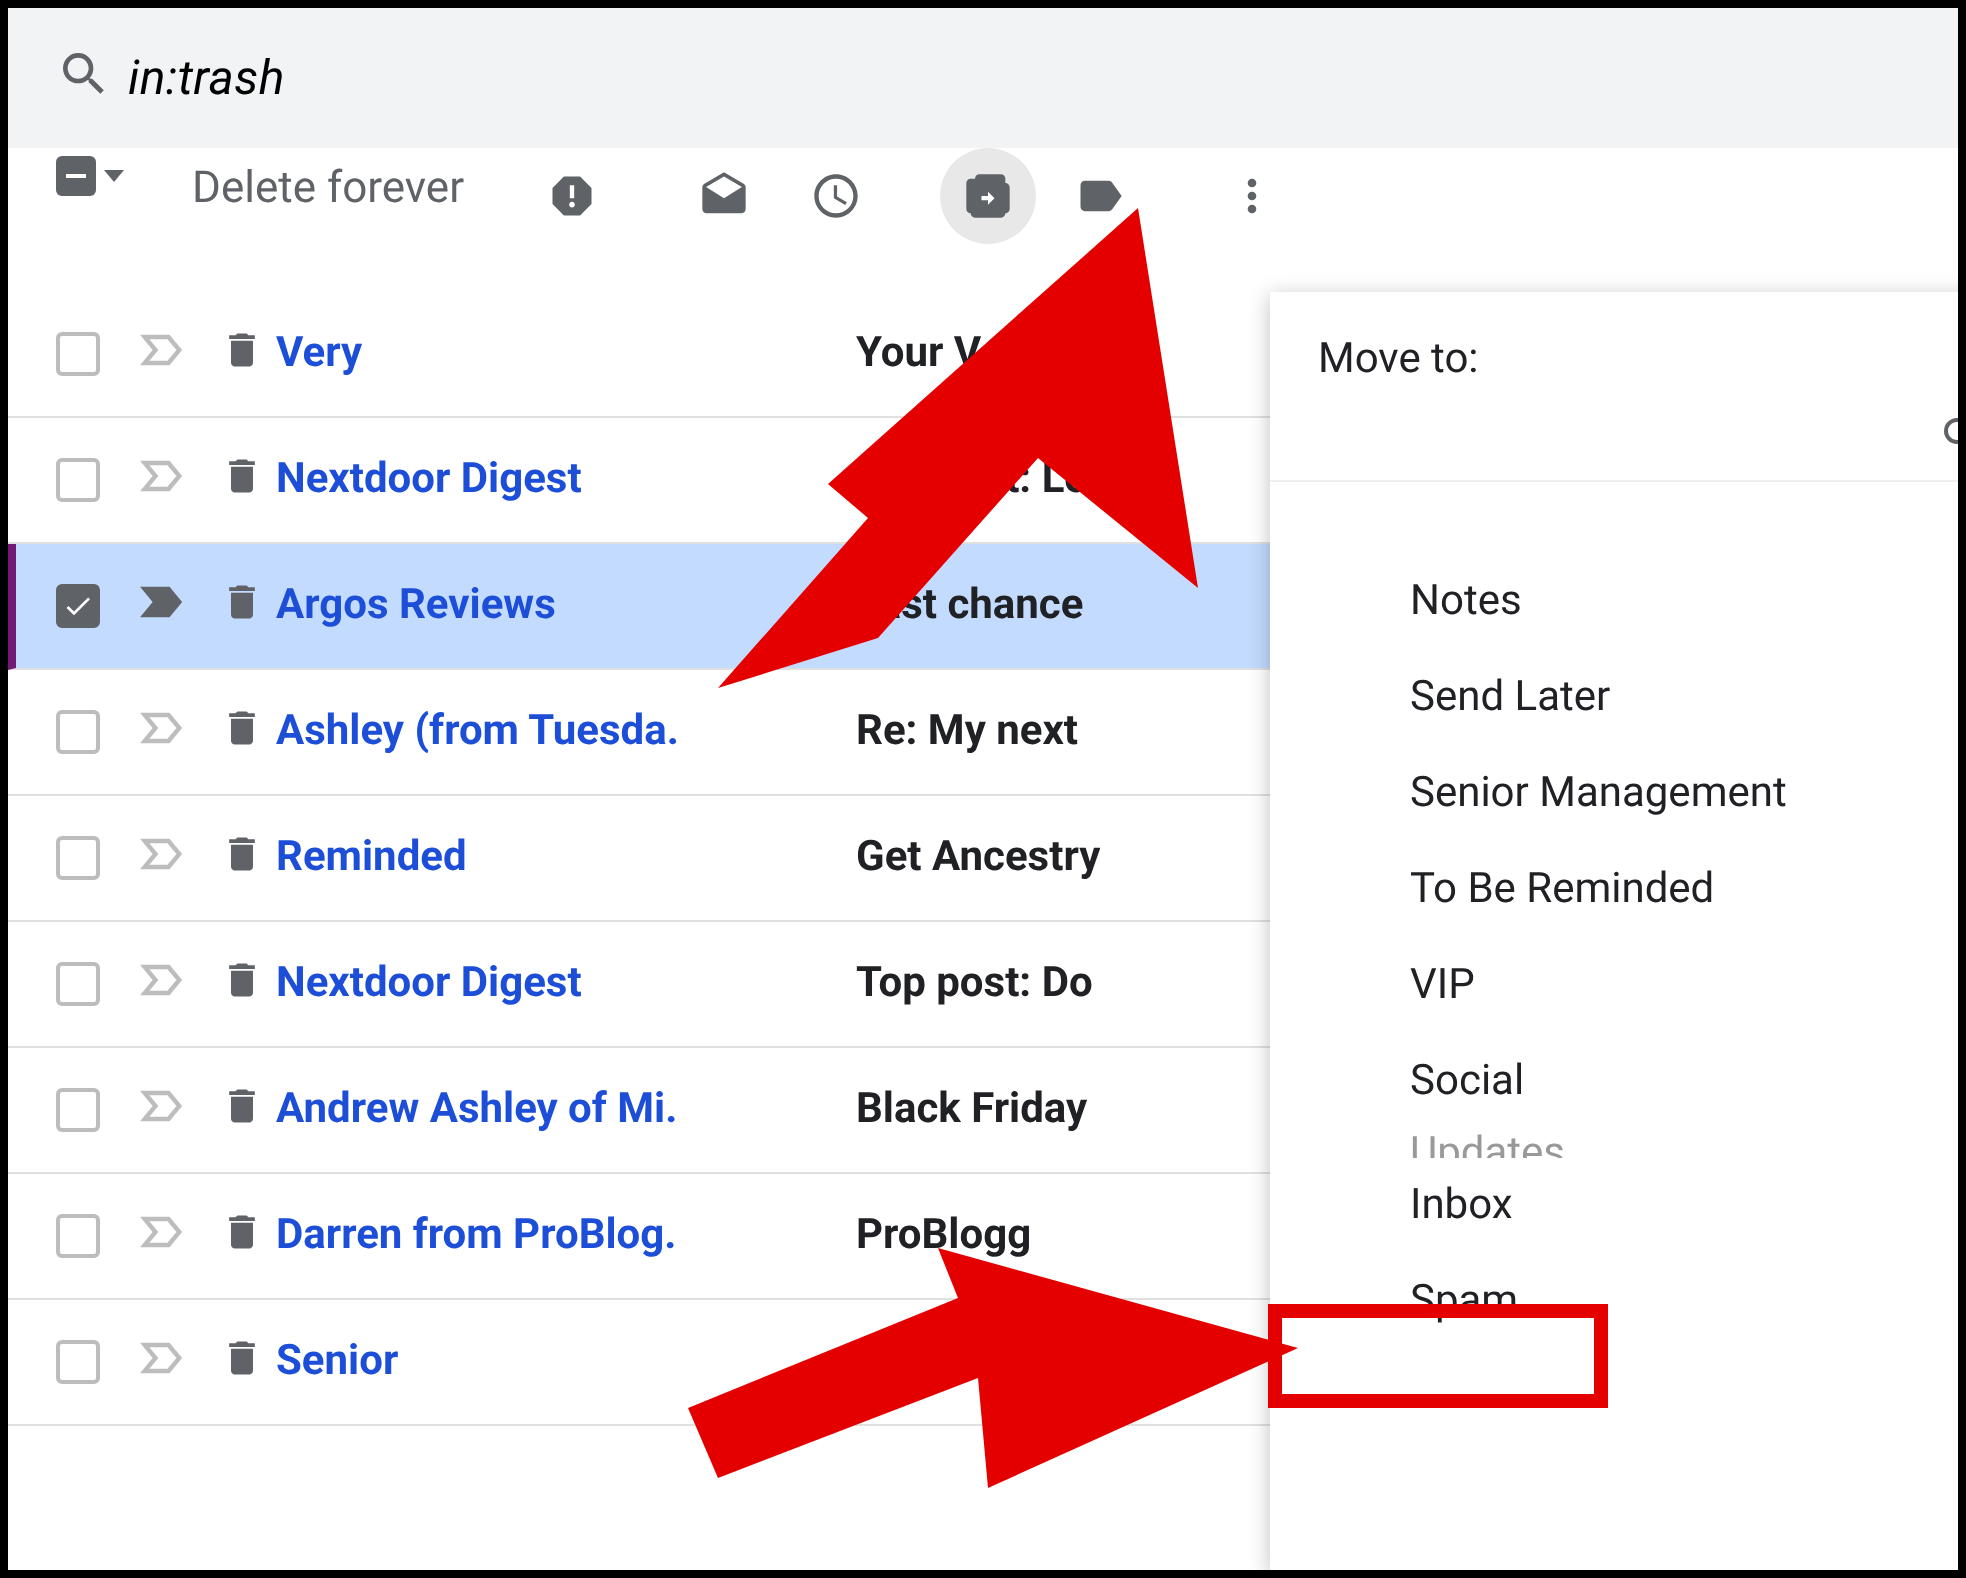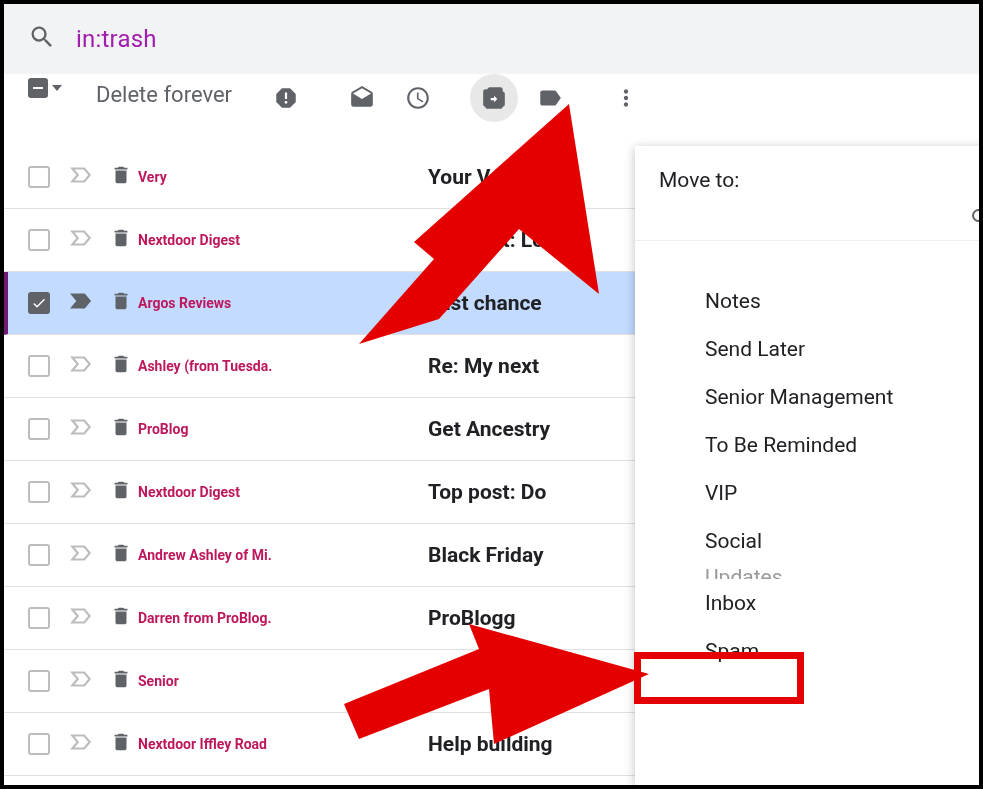--- a/index.html
+++ b/index.html
@@ -14,24 +14,25 @@
   }
   .search-bar {
     background: #f1f3f4;
     height: 70px;
     display: flex;
     align-items: center;
     padding: 0 24px;
   }
   .search-bar svg { width: 28px; height: 28px; fill: #5f6368; }
   .search-text {
-    margin-left: 20px;
+    margin-left: 8px;
     font-size: 24px;
-    color: #a21caf;
+    color: #000000;
     letter-spacing: 0.2px;
+    font-style: italic;
   }
   .toolbar {
     height: 72px;
     display: flex;
     align-items: flex-start;
     padding: 0 24px;
     gap: 8px;
     position: relative;
   }
   .select-ctrl {
@@ -88,21 +89,21 @@
   .cb.checked { background:#5f6368; border-color:#5f6368; }
   .cb.checked svg { width:16px; height:16px; fill:#fff; }
   .imp {
     margin: 0 16px 0 18px; flex-shrink:0;
   }
   .imp svg{ width:26px; height:26px; fill:none; stroke:#bdbdbd; stroke-width:2; }
   .imp.on svg{ fill:#5f6368; stroke:#5f6368; }
   .trash-i { margin-right:6px; flex-shrink:0;}
   .trash-i svg{ width:22px; height:22px; fill:#5f6368; }
   .sender {
-    font-size: 14px; font-weight: 700; color:#be185d;
+    font-size: 21px; font-weight: 700; color:#1d4ed8;
     width: 290px; flex-shrink:0;
     white-space:nowrap; overflow:hidden; text-overflow:ellipsis;
   }
   .subject {
     font-size: 21px; font-weight: 700; color:#202124;
     white-space:nowrap; overflow:hidden;
   }
 
   
   .dropdown {
@@ -285,21 +286,21 @@
     <span class="imp ">
       <svg viewBox="0 0 24 24">
           <path d="M4 6h11l5 6-5 6H4l5-6z"></path>
         </svg>
     </span>
     <span class="trash-i">
       <svg viewBox="0 0 24 24">
           <path d="M6 19c0 1.1.9 2 2 2h8c1.1 0 2-.9 2-2V7H6v12zM19 4h-3.5l-1-1h-5l-1 1H5v2h14V4z"></path>
         </svg>
     </span>
-    <span class="sender">ProBlog</span>
+    <span class="sender">Reminded</span>
     <span class="subject">Get Ancestry</span>
   </div>
     <div class="row">
     <div class="cb ">
       
     </div>
     <span class="imp ">
       <svg viewBox="0 0 24 24">
           <path d="M4 6h11l5 6-5 6H4l5-6z"></path>
         </svg>
@@ -355,37 +356,20 @@
           <path d="M4 6h11l5 6-5 6H4l5-6z"></path>
         </svg>
     </span>
     <span class="trash-i">
       <svg viewBox="0 0 24 24">
           <path d="M6 19c0 1.1.9 2 2 2h8c1.1 0 2-.9 2-2V7H6v12zM19 4h-3.5l-1-1h-5l-1 1H5v2h14V4z"></path>
         </svg>
     </span>
     <span class="sender">Senior</span>
     <span class="subject">day</span>
-  </div>
-    <div class="row">
-    <div class="cb ">
-      
-    </div>
-    <span class="imp ">
-      <svg viewBox="0 0 24 24">
-          <path d="M4 6h11l5 6-5 6H4l5-6z"></path>
-        </svg>
-    </span>
-    <span class="trash-i">
-      <svg viewBox="0 0 24 24">
-          <path d="M6 19c0 1.1.9 2 2 2h8c1.1 0 2-.9 2-2V7H6v12zM19 4h-3.5l-1-1h-5l-1 1H5v2h14V4z"></path>
-        </svg>
-    </span>
-    <span class="sender">Nextdoor Iffley Road</span>
-    <span class="subject">Help building</span>
   </div>
   </div>
 
 <div class="dropdown">
   <div class="dd-title">Move to:</div>
   <div class="dd-search">
     <input class="dd-hidden-input" style="">
     <svg viewBox="0 0 24 24">
         <path d="M15.5 14h-.79l-.28-.27A6.471 6.471 0 0016 9.5 6.5 6.5 0 109.5 16c1.61 0 3.09-.59 4.23-1.57l.27.28v.79l5 4.99L20.49 19l-4.99-5zm-6 0C7.01 14 5 11.99 5 9.5S7.01 5 9.5 5 14 7.01 14 9.5 11.99 14 9.5 14z"></path>
       </svg>

